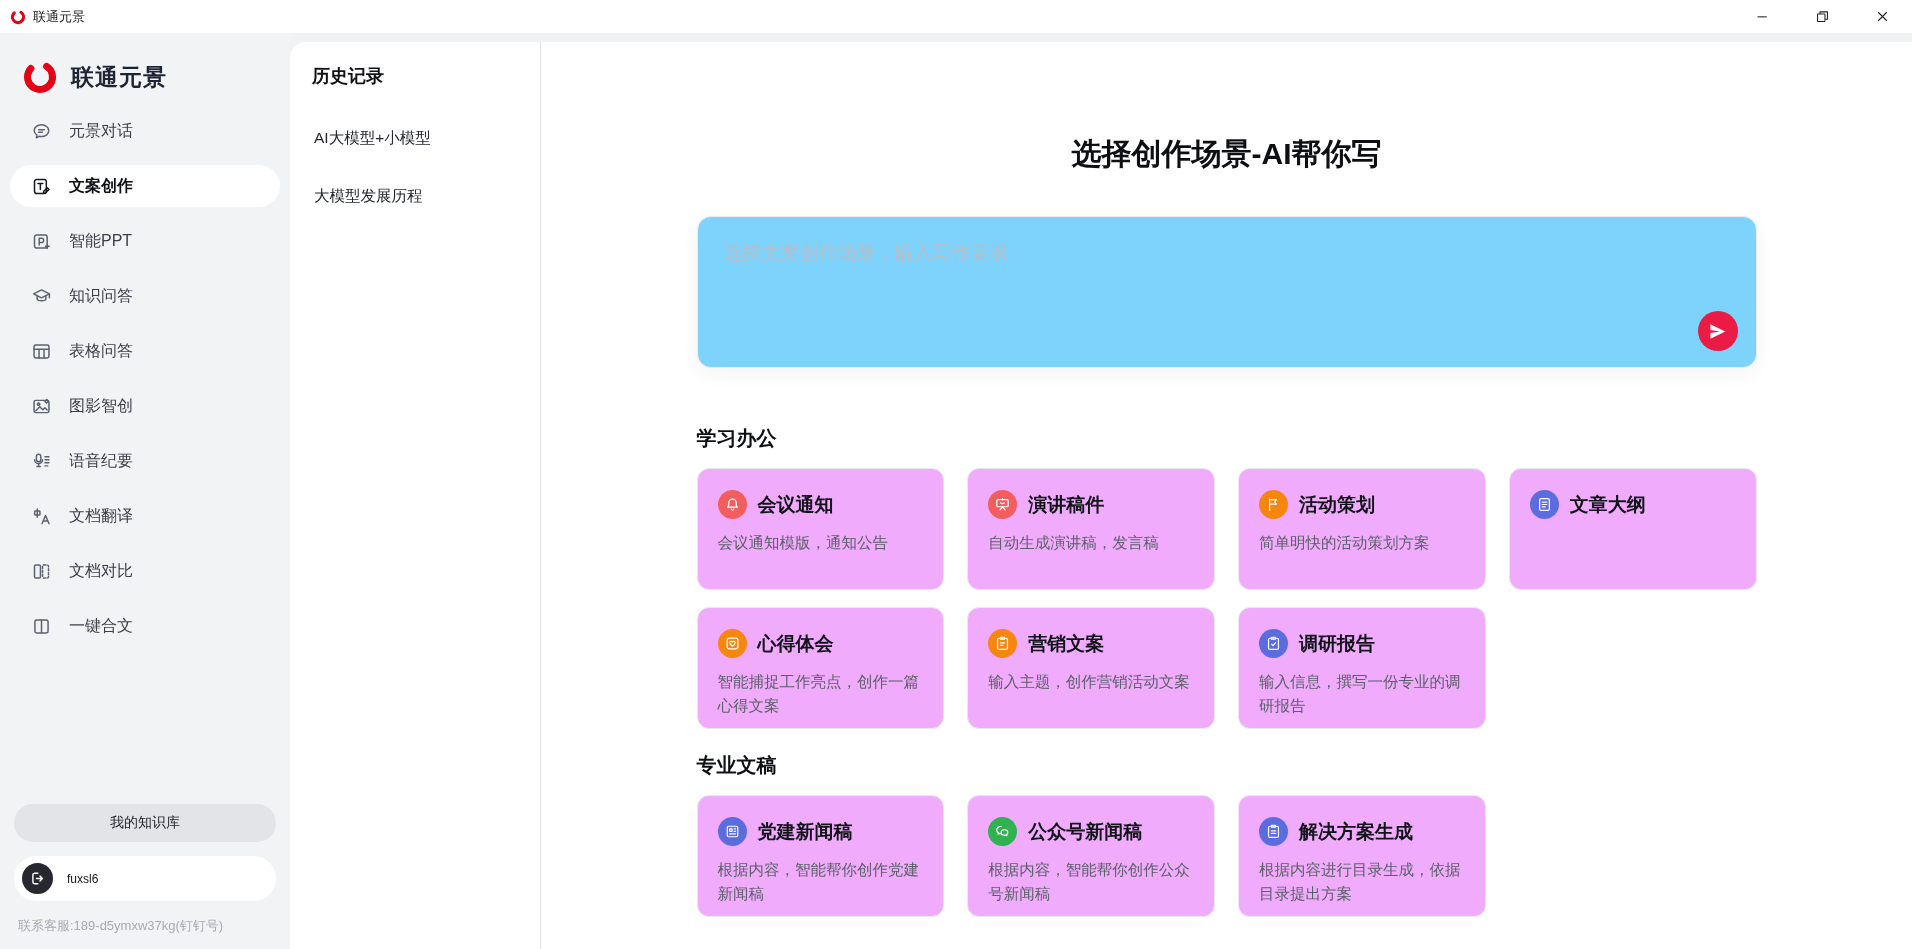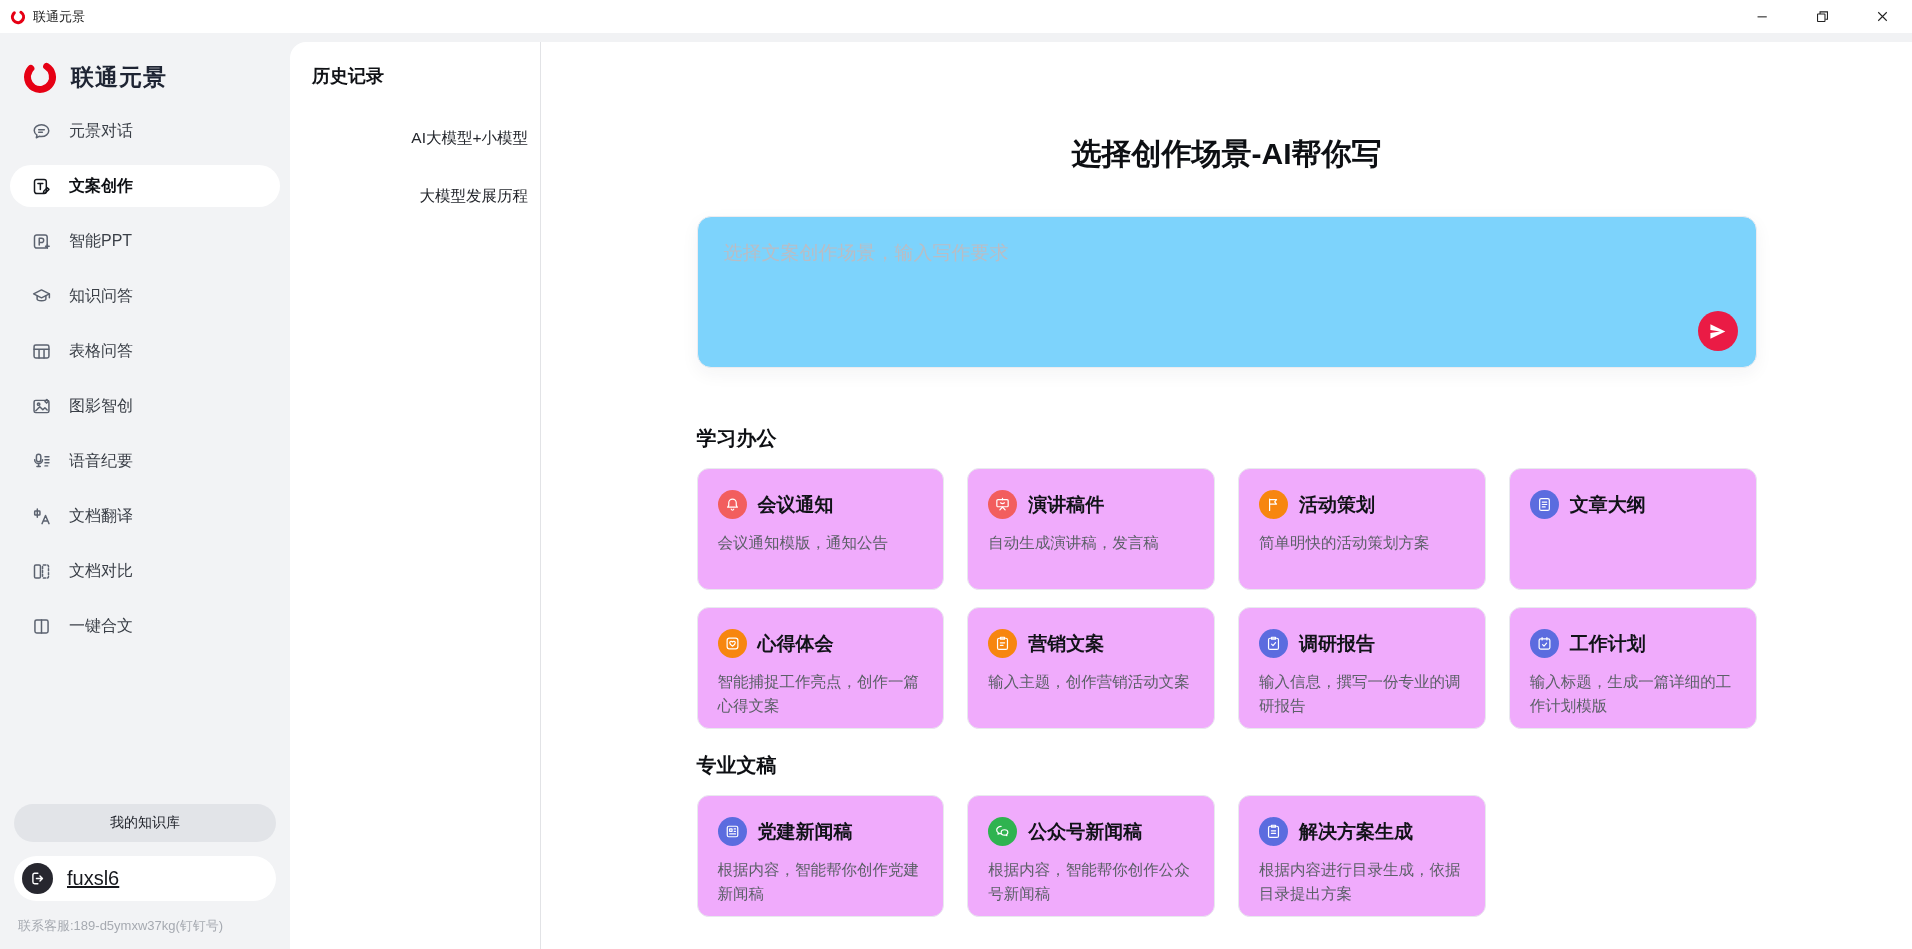--- a/index.html
+++ b/index.html
@@ -32,31 +32,31 @@
   .nav-item { display:flex; align-items:center; gap:17px; height:42px; padding-left:21px; border-radius:21px; font-size:16px; color:#3a3f47; cursor:pointer; }
   .nav-item.active { background:#fff; font-weight:bold; color:#0c0e12; }
   .nav-icon { width:21px; height:21px; color:#5b626f; color:#5b626f; flex-shrink:0; }
   .nav-item.active .nav-icon { color:#14171c; }
   .nav-icon svg { width:21px; height:21px; }
   .sidebar-bottom { margin-top:auto; padding:0 14px 12px; }
   .kb-btn { display:block; width:100%; height:38px; border:none; border-radius:19px; background:#e2e4e8; font-size:14px; color:#23262e; font-family:inherit; cursor:pointer; }
   .user-pill { margin-top:14px; display:flex; align-items:center; gap:14px; background:#fff; border-radius:23px; height:45px; padding:0 8px; cursor:pointer; }
   .avatar { width:31px; height:31px; border-radius:50%; background:#27272f; display:flex; align-items:center; justify-content:center; color:#fff; flex-shrink:0; }
   .avatar svg { width:17px; height:17px; }
-  .user-name { font-size:20px; color:#16181d;text-decoration:underline; }
+  .user-name { font-size:12px; color:#16181d; }
   .support { padding:16px 4px 2px; font-size:13px; color:#a6aab1; }
 
   
   .content { flex:1; min-width:0; padding-top:9px; }
   .panel { background:#fff; border-top-left-radius:16px; height:907px; display:flex; overflow:hidden; }
 
   
   .history { width:251px; flex-shrink:0; border-right:1px solid #e2e3e6; padding:22px 12px 0 22px; }
   .history-title { font-size:18px; font-weight:bold; color:#101216; }
-  .history-list { margin-top:40px; display:flex; flex-direction:column; gap:37px; padding-left:2px;text-align:right; }
+  .history-list { margin-top:40px; display:flex; flex-direction:column; gap:37px; padding-left:2px; }
   .history-item { font-size:15.5px; color:#23262c; cursor:pointer; }
 
   
   .main { flex:1; overflow:hidden; }
   .main-inner { width:1060px; margin:0 auto; padding-top:92px; }
   .main-title { margin:0; font-size:30px; font-weight:bold; color:#0d0f13; text-align:center; }
   .prompt-box { position:relative; margin-top:41px; height:152px; border:1px solid #ececf0; border-radius:14px; box-shadow:0 6px 18px rgba(30,40,60,0.05); background:#7dd3fc; }
   .prompt-input { width:100%; height:100%; border:none; outline:none; resize:none; background:transparent; border-radius:14px; padding:23px 72px 23px 26px; font-size:19px; font-family:inherit; color:#333; }
   .prompt-input::placeholder { color:#b9bdc5; }
   .send-btn { position:absolute; right:18px; bottom:16px; width:40px; height:40px; border:none; border-radius:50%; background:#ea1b45; display:flex; align-items:center; justify-content:center; cursor:pointer; }
@@ -342,33 +342,20 @@
                         <svg viewBox="0 0 24 24" fill="none" stroke="currentColor" stroke-width="1.7" stroke-linecap="round" stroke-linejoin="round">
                           <rect x="5" y="4.6" width="14" height="15.8" rx="2.2"></rect>
                           <path d="M9.2 3.2h5.6v2.8H9.2z"></path>
                           <path d="M9.3 12.9l2 2 3.6-4.2"></path>
                         </svg>
                       </span>
                       <span class="card-title">调研报告</span>
                     </div>
                     <div class="card-desc">输入信息，撰写一份专业的调研报告</div>
                   </div>
-                  <div class="scene-card">
-                    <div class="card-head">
-                      <span class="card-icon" style="background: rgb(91, 108, 223);">
-                        <svg viewBox="0 0 24 24" fill="none" stroke="currentColor" stroke-width="1.7" stroke-linecap="round" stroke-linejoin="round">
-                          <rect x="4.4" y="5.4" width="15.2" height="14.6" rx="2.2"></rect>
-                          <path d="M8.6 3.6v3.4M15.4 3.6v3.4"></path>
-                          <path d="M9.3 13.6l2 2 3.6-4.2"></path>
-                        </svg>
-                      </span>
-                      <span class="card-title">工作计划</span>
-                    </div>
-                    <div class="card-desc">输入标题，生成一篇详细的工作计划模版</div>
-                  </div>
                 </div>
               </div>
               <div class="section">
                 <div class="section-title">专业文稿</div>
                 <div class="card-grid">
                   <div class="scene-card">
                     <div class="card-head">
                       <span class="card-icon" style="background: rgb(91, 108, 223);">
                         <svg viewBox="0 0 24 24" fill="none" stroke="currentColor" stroke-width="1.7" stroke-linecap="round" stroke-linejoin="round">
                           <rect x="4.6" y="4.6" width="14.8" height="14.8" rx="2.2"></rect>

